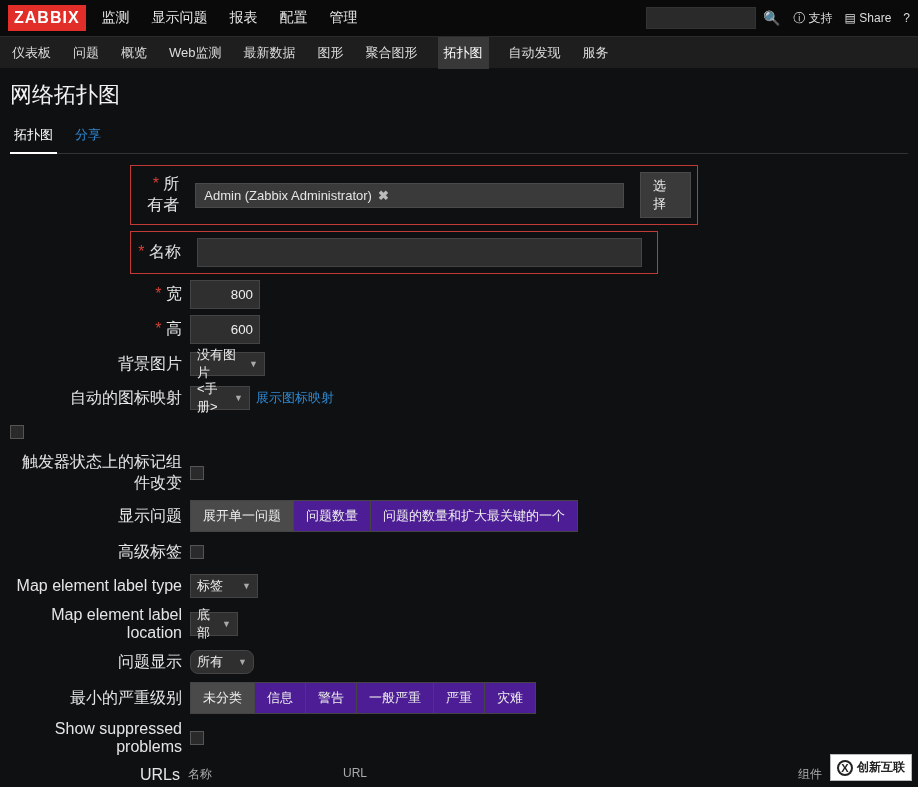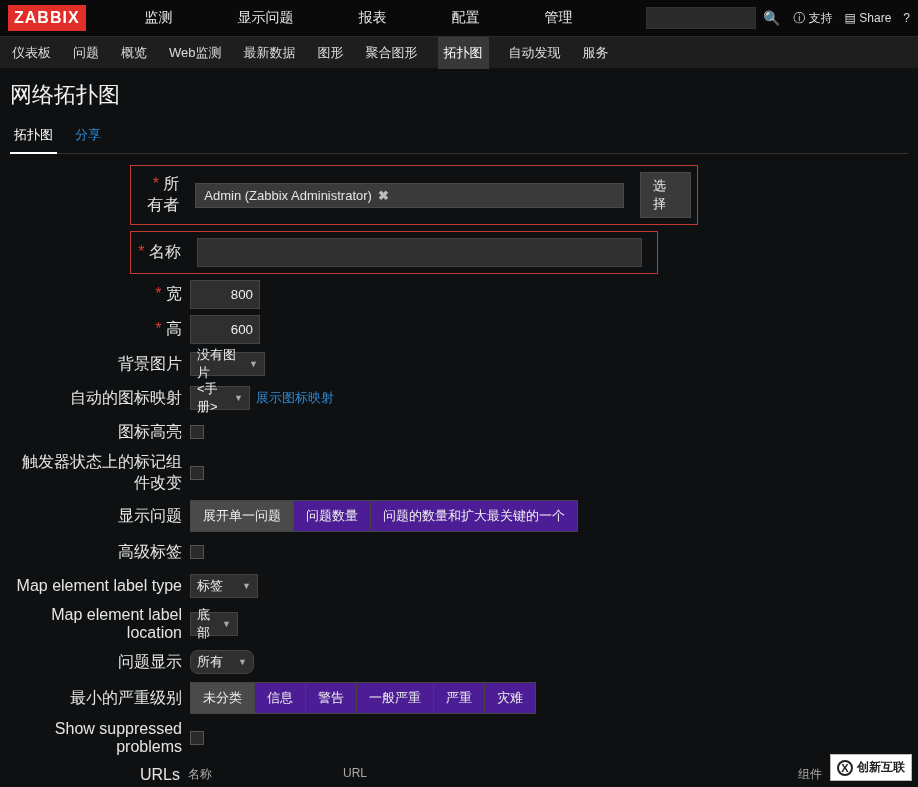--- a/index.html
+++ b/index.html
@@ -32,21 +32,20 @@
 }
 .topnav {
   display: flex;
   gap: 18px;
 }
 .topnav span {
   color: #e8e8e8;
   font-size: 14px;
   cursor: pointer;
   padding: 8px 2px;
-  margin-left: 43px;
 }
 .topnav span.active {
   position: relative;
 }
 .topbar-right {
   margin-left: auto;
   display: flex;
   align-items: center;
   gap: 12px;
 }
@@ -372,21 +371,20 @@
       <span class="label">自动的图标映射</span>
       <div class="field">
         <span class="select" style="width:60px;">
               <span>&lt;手册&gt;</span>
             </span>
         <span class="link">展示图标映射</span>
       </div>
     </div>
 
     <div class="row">
-      <span class="label">图标高亮</span>
       <div class="field">
         <span class="checkbox"></span>
       </div>
     </div>
 
     <div class="row">
       <span class="label">触发器状态上的标记组件改变</span>
       <div class="field">
         <span class="checkbox"></span>
       </div>

